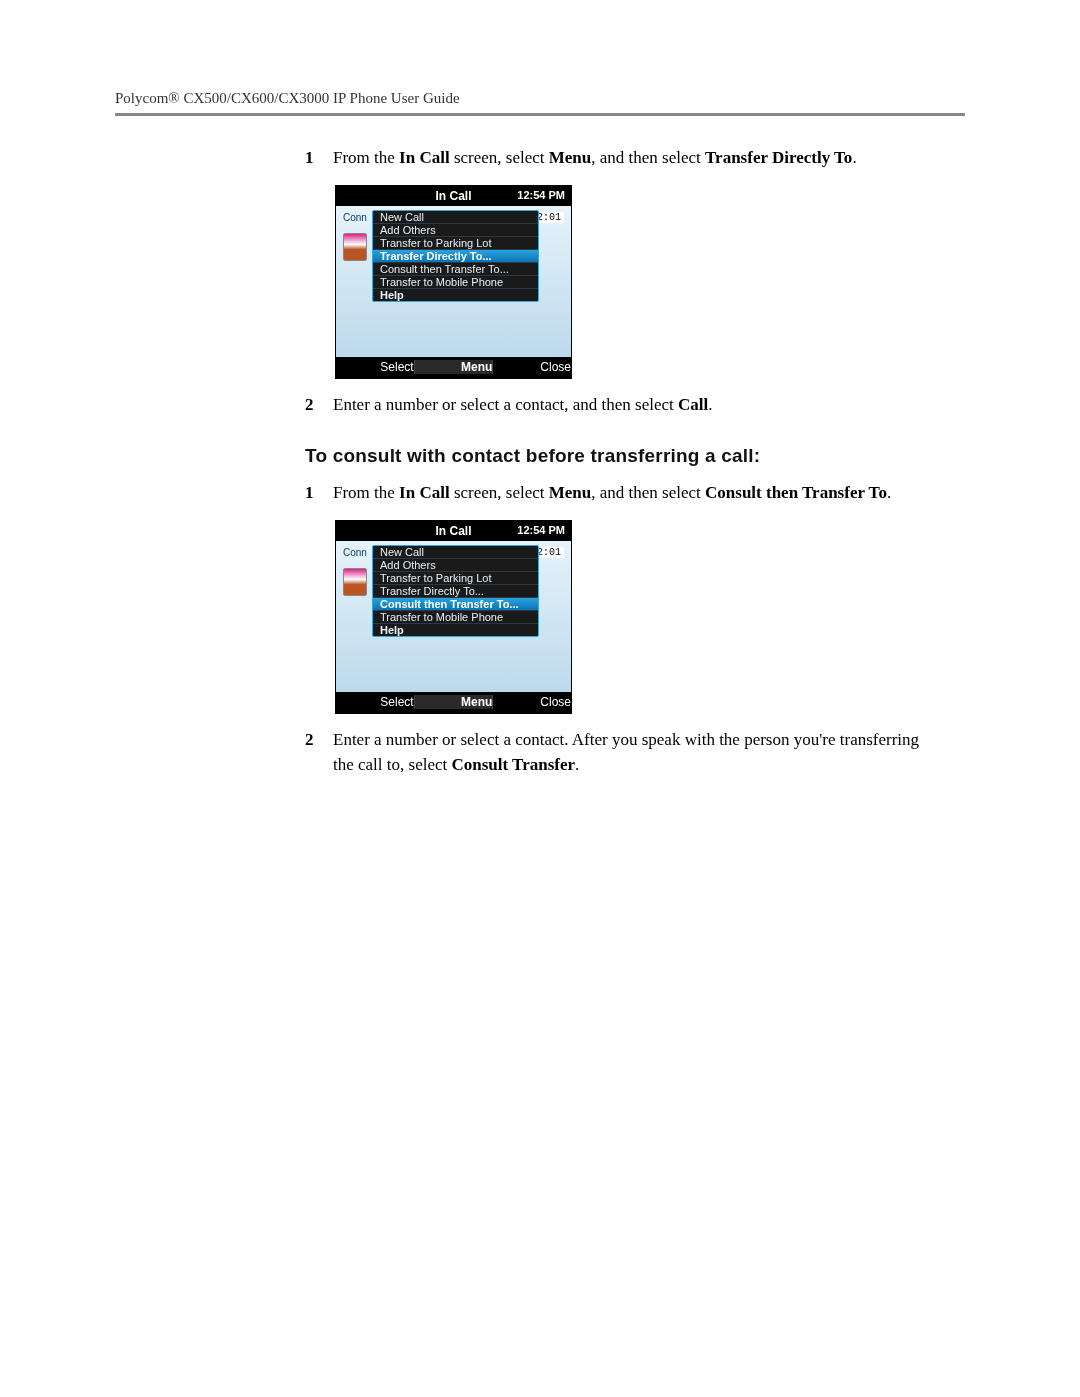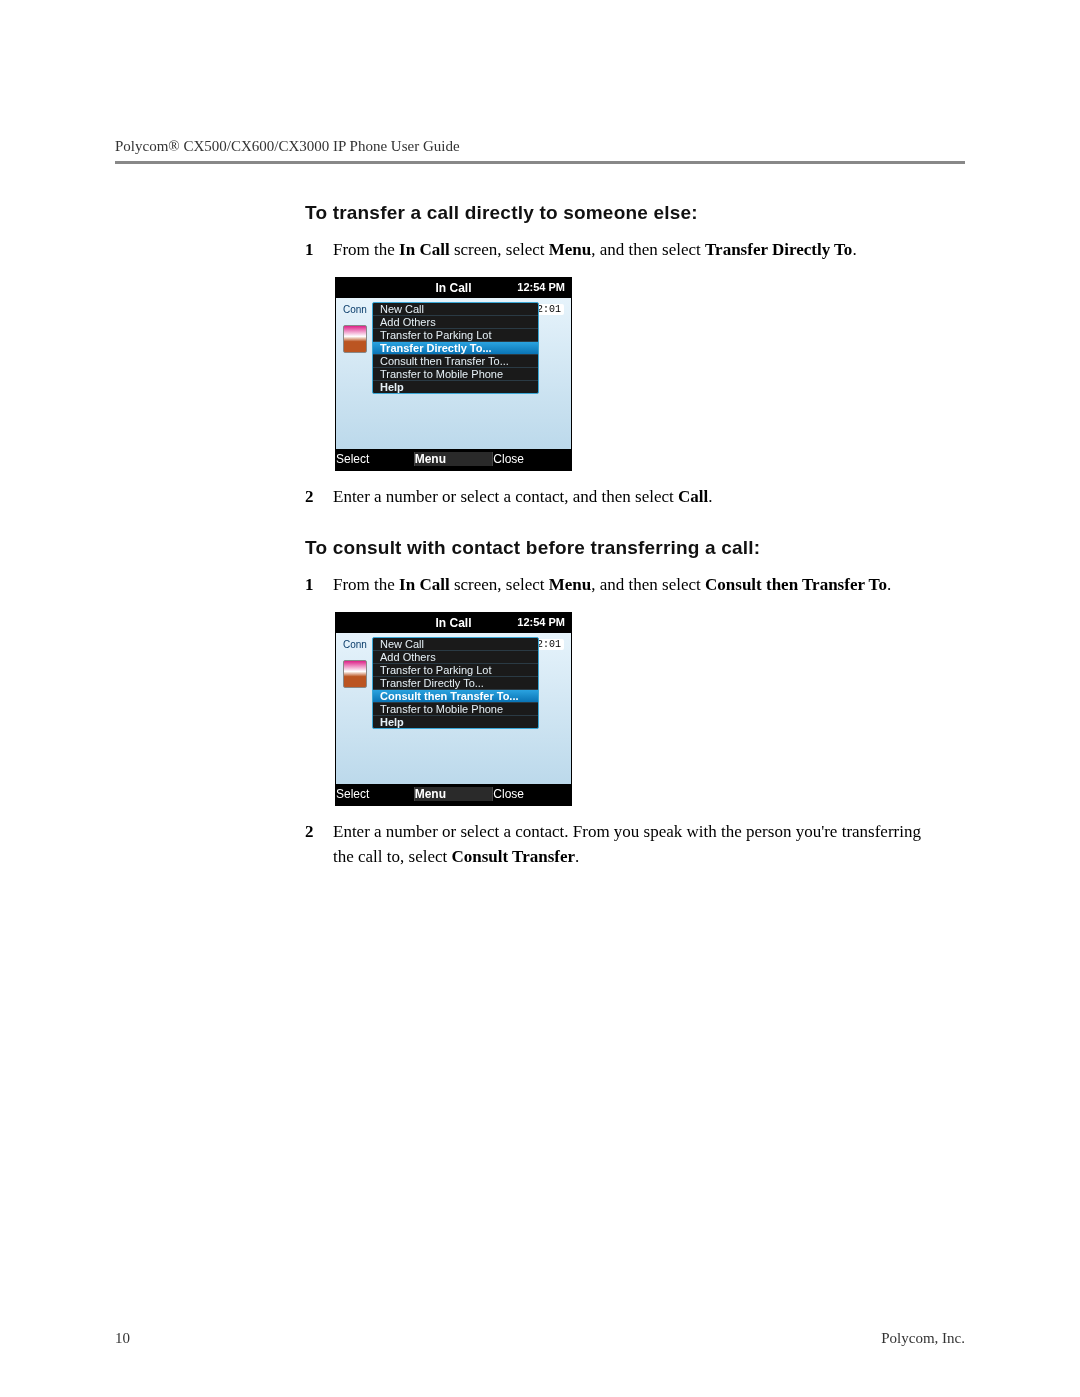--- a/index.html
+++ b/index.html
@@ -14,21 +14,20 @@
     height: 1397px;
     position: relative;
     box-sizing: border-box;
     padding: 90px 115px 50px 115px;
   }
   .header-line {
     font-size: 15px;
     color: #333;
     padding-bottom: 6px;
     border-bottom: 3px solid #888;
-    margin-top: 48px;
   }
   .content {
     padding: 30px 0 0 190px;
     width: 620px;
   }
   .section-heading {
     font-family: "Futura", "Trebuchet MS", "Arial Narrow", Arial, sans-serif;
     font-weight: 600;
     font-size: 19px;
     color: #111;
@@ -141,21 +140,21 @@
     color: #fff;
     font-weight: 600;
   }
   .phone .softkeys {
     display: flex;
     background: #000;
     padding: 3px 0 4px 0;
   }
   .phone .softkeys > div {
     flex: 1;
-    text-align: left;
+    text-align: right;
     font-size: 12px;
     color: #fff;
   }
   .phone .softkeys > div.mid {
     background: #2a2a2a;
     border-left: 1px solid #444;
     border-right: 1px solid #444;
     font-weight: 600;
   }
 
@@ -172,21 +171,20 @@
 </style>
 </head>
 <body>
 
 <div class="page">
 
   <div class="header-line">Polycom® CX500/CX600/CX3000 IP Phone User Guide</div>
 
   <div class="content">
 
-    <div class="section-heading">To transfer a call directly to someone else:</div>
 
     <ol class="steps">
       <li>
         <span class="num">1</span>
         <span class="body">
           <span>From the </span><span class="bold">In Call</span><span> screen, select </span><span class="bold">Menu</span><span>, and then select </span><span class="bold">Transfer Directly To</span><span>.</span>
         </span>
       </li>
     </ol>
 
@@ -267,25 +265,21 @@
           <div class="mid">Menu</div>
           <div>Close</div>
         </div>
       </div>
     </div>
 
     <ol class="steps">
       <li>
         <span class="num">2</span>
         <span class="body">
-          <span>Enter a number or select a contact. From you speak with the person you're transferring the call to, select </span><span class="bold">Consult Transfer</span><span>.</span>
+          <span>Enter a number or select a contact. After you speak with the person you're transferring the call to, select </span><span class="bold">Consult Transfer</span><span>.</span>
         </span>
       </li>
     </ol>
 
   </div>
 
-  <div class="footer">
-    <span>10</span>
-    <span>Polycom, Inc.</span>
-  </div>
 
 </div>
 
 </body></html>

